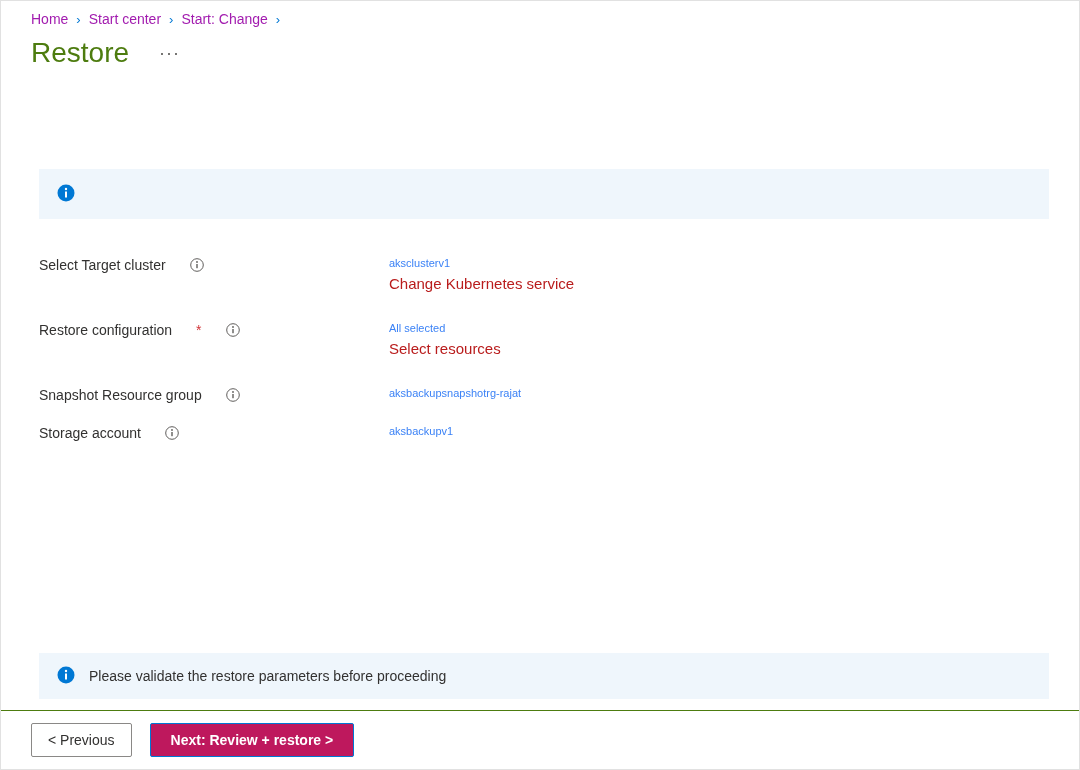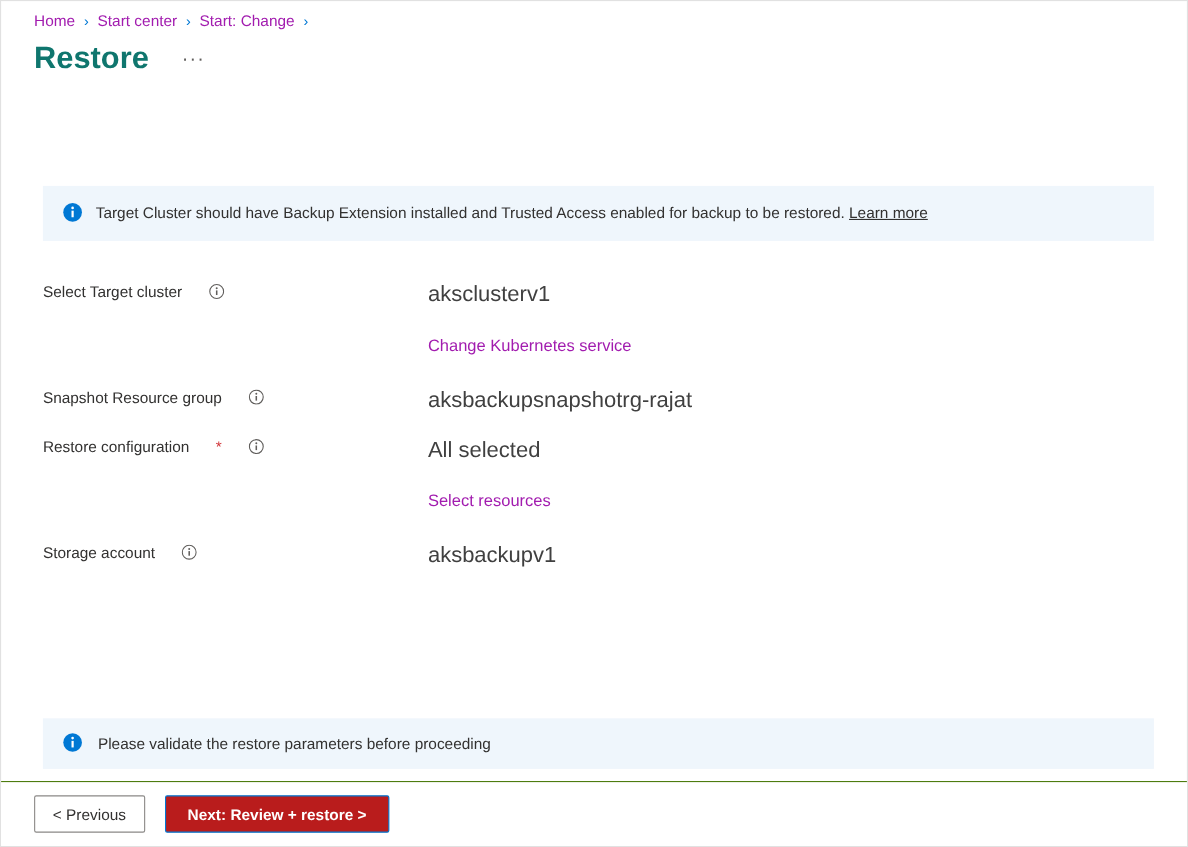--- a/index.html
+++ b/index.html
@@ -30,22 +30,22 @@
       font-size: 13px;
     }
     .title-row {
       display: flex;
       align-items: center;
       padding: 4px 30px 0 30px;
       gap: 30px;
     }
     .title {
       font-size: 28px;
-      font-weight: 700;
-      color: #0f766e;
+      font-weight: 400;
+      color: #4d7c0f;
     }
     .ellipsis {
       font-size: 18px;
       color: #605e5c;
       cursor: pointer;
       letter-spacing: 1px;
       line-height: 10px;
     }
     .content {
       padding: 100px 30px 0 38px;
@@ -90,28 +90,27 @@
     .req { color: #d13438; }
     .help-icon {
       display: inline-flex;
     }
     .value-col {
       display: flex;
       flex-direction: column;
       gap: 6px;
     }
     .value-text {
-      font-size: 20px;
-      color: #404040;
+      font-size: 11px;
+      color: #3b82f6;
     }
     .link {
-      color: #a21caf;
+      color: #b91c1c;
       font-size: 15px;
       cursor: pointer;
-      margin-top: 20px;
     }
     .bottom-banner {
       position: absolute;
       bottom: 70px;
       left: 38px;
       right: 30px;
       background: #eff6fc;
       display: flex;
       align-items: center;
       padding: 12px 18px;
@@ -136,21 +135,21 @@
       padding: 8px 16px;
       cursor: pointer;
       border-radius: 2px;
     }
     .btn-secondary {
       background: #fff;
       border: 1px solid #8a8886;
       color: #323130;
     }
     .btn-primary {
-      background: #b91c1c;
+      background: #be185d;
       border: 1px solid #0078d4;
       color: #fff;
       font-weight: 600;
       padding: 8px 20px;
     }
   </style>
 </head>
 <body>
 
 <div class="breadcrumb">
@@ -169,76 +168,71 @@
 
 <div class="content">
   <div class="info-banner">
     <span class="info-icon">
       <svg width="18" height="18" viewBox="0 0 18 18">
           <circle cx="9" cy="9" r="8.5" fill="#0078d4"></circle>
           <rect x="8" y="7.5" width="2" height="6" fill="#fff"></rect>
           <circle cx="9" cy="5" r="1.2" fill="#fff"></circle>
         </svg>
     </span>
-    <span class="info-text">
-      <span>Target Cluster should have Backup Extension installed and Trusted Access enabled for backup to be restored.</span>
-      <span> </span>
-      <a class="learn-more">Learn more</a>
-    </span>
   </div>
 
   <div class="form-rows">
     <div class="form-row">
       <div class="label-col">
         <span>Select Target cluster</span>
         <span class="help-icon">
           <svg width="14" height="14" viewBox="0 0 14 14">
               <circle cx="7" cy="7" r="6.3" fill="none" stroke="#605e5c" stroke-width="1"></circle>
               <rect x="6.3" y="6" width="1.4" height="4.2" fill="#605e5c"></rect>
               <circle cx="7" cy="4" r="0.9" fill="#605e5c"></circle>
             </svg>
         </span>
       </div>
       <div class="value-col">
         <span class="value-text">aksclusterv1</span>
         <span class="link">Change Kubernetes service</span>
       </div>
     </div>
 
-    <div class="form-row tight">
-      <div class="label-col">
-        <span>Snapshot Resource group</span>
-        <span class="help-icon">
-          <svg width="14" height="14" viewBox="0 0 14 14">
-              <circle cx="7" cy="7" r="6.3" fill="none" stroke="#605e5c" stroke-width="1"></circle>
-              <rect x="6.3" y="6" width="1.4" height="4.2" fill="#605e5c"></rect>
-              <circle cx="7" cy="4" r="0.9" fill="#605e5c"></circle>
-            </svg>
-        </span>
-      </div>
-      <div class="value-col">
-        <span class="value-text">aksbackupsnapshotrg-rajat</span>
-      </div>
-    </div>
-
     <div class="form-row">
       <div class="label-col">
         <span>Restore configuration</span>
         <span class="req">*</span>
         <span class="help-icon">
           <svg width="14" height="14" viewBox="0 0 14 14">
               <circle cx="7" cy="7" r="6.3" fill="none" stroke="#605e5c" stroke-width="1"></circle>
               <rect x="6.3" y="6" width="1.4" height="4.2" fill="#605e5c"></rect>
               <circle cx="7" cy="4" r="0.9" fill="#605e5c"></circle>
             </svg>
         </span>
       </div>
       <div class="value-col">
         <span class="value-text">All selected</span>
         <span class="link">Select resources</span>
+      </div>
+    </div>
+
+    <div class="form-row tight">
+      <div class="label-col">
+        <span>Snapshot Resource group</span>
+        <span class="help-icon">
+          <svg width="14" height="14" viewBox="0 0 14 14">
+              <circle cx="7" cy="7" r="6.3" fill="none" stroke="#605e5c" stroke-width="1"></circle>
+              <rect x="6.3" y="6" width="1.4" height="4.2" fill="#605e5c"></rect>
+              <circle cx="7" cy="4" r="0.9" fill="#605e5c"></circle>
+            </svg>
+        </span>
+      </div>
+      <div class="value-col">
+        <span class="value-text">aksbackupsnapshotrg-rajat</span>
       </div>
     </div>
 
     <div class="form-row">
       <div class="label-col">
         <span>Storage account</span>
         <span class="help-icon">
           <svg width="14" height="14" viewBox="0 0 14 14">
               <circle cx="7" cy="7" r="6.3" fill="none" stroke="#605e5c" stroke-width="1"></circle>
               <rect x="6.3" y="6" width="1.4" height="4.2" fill="#605e5c"></rect>

